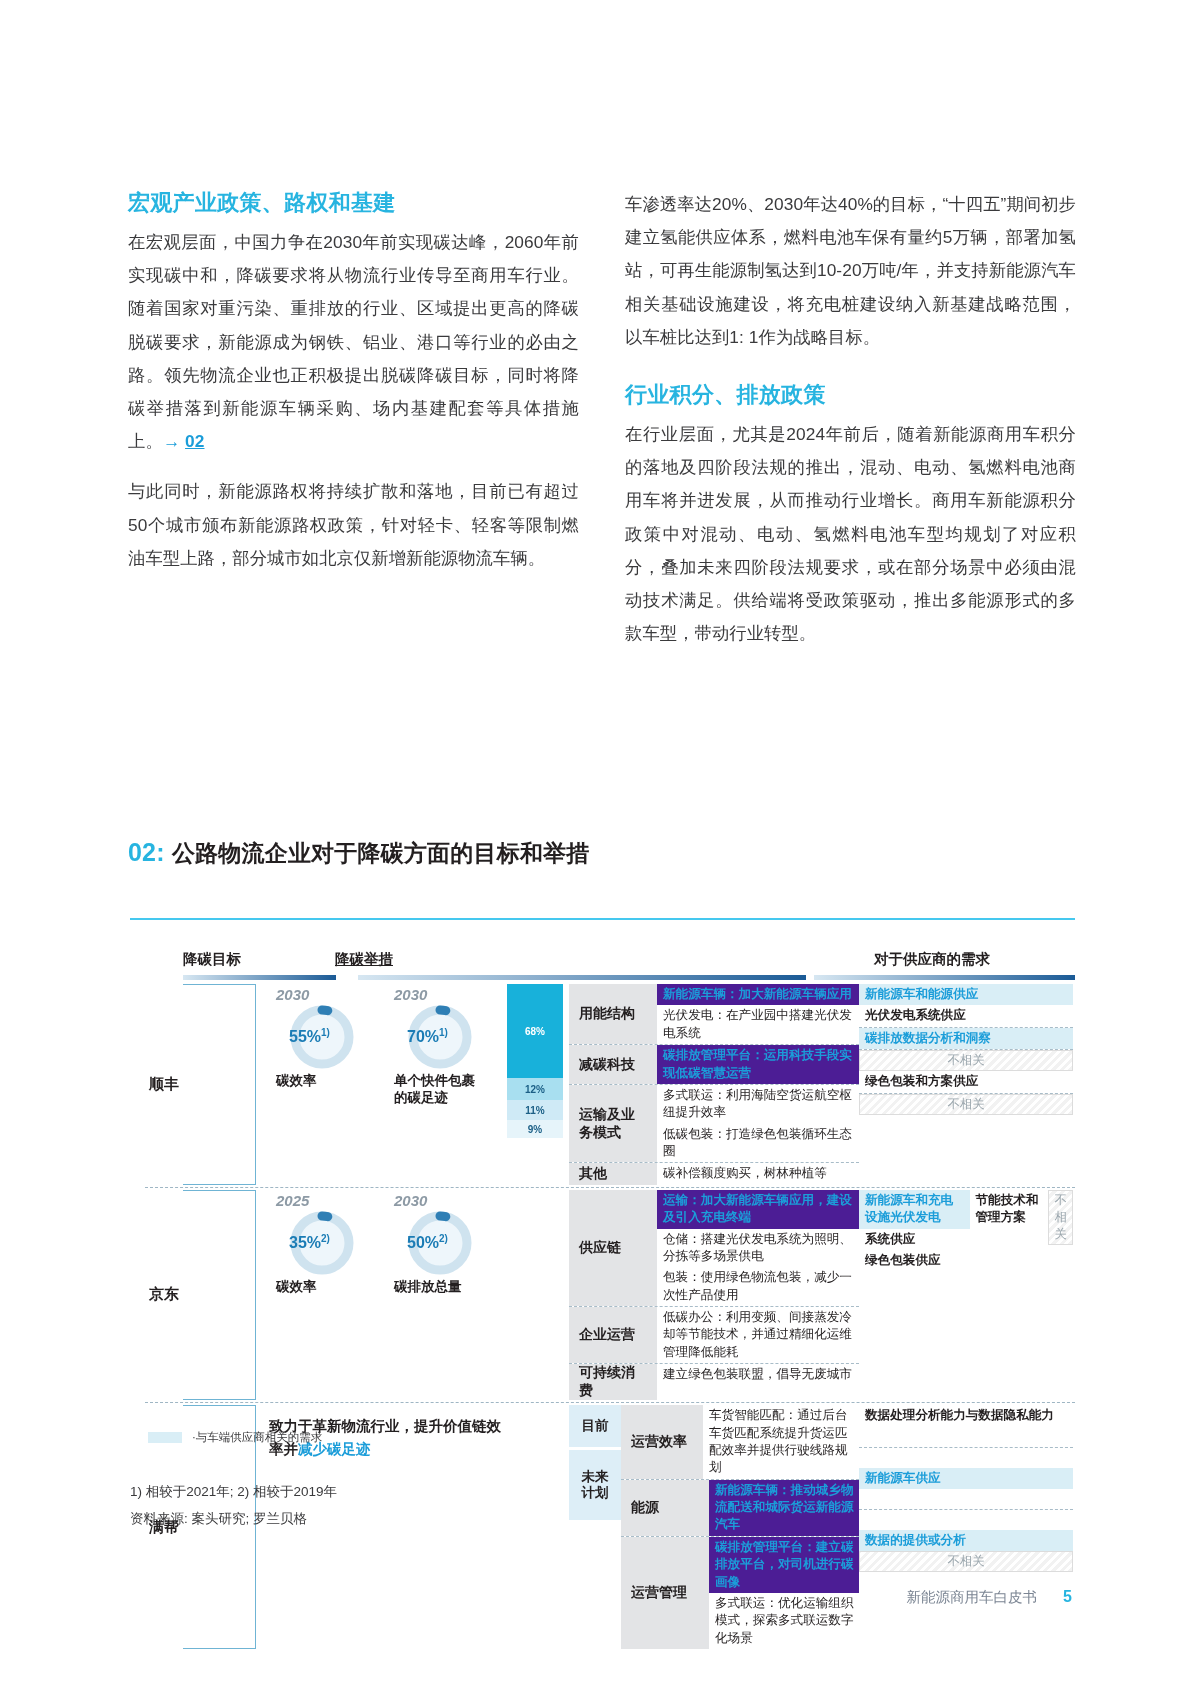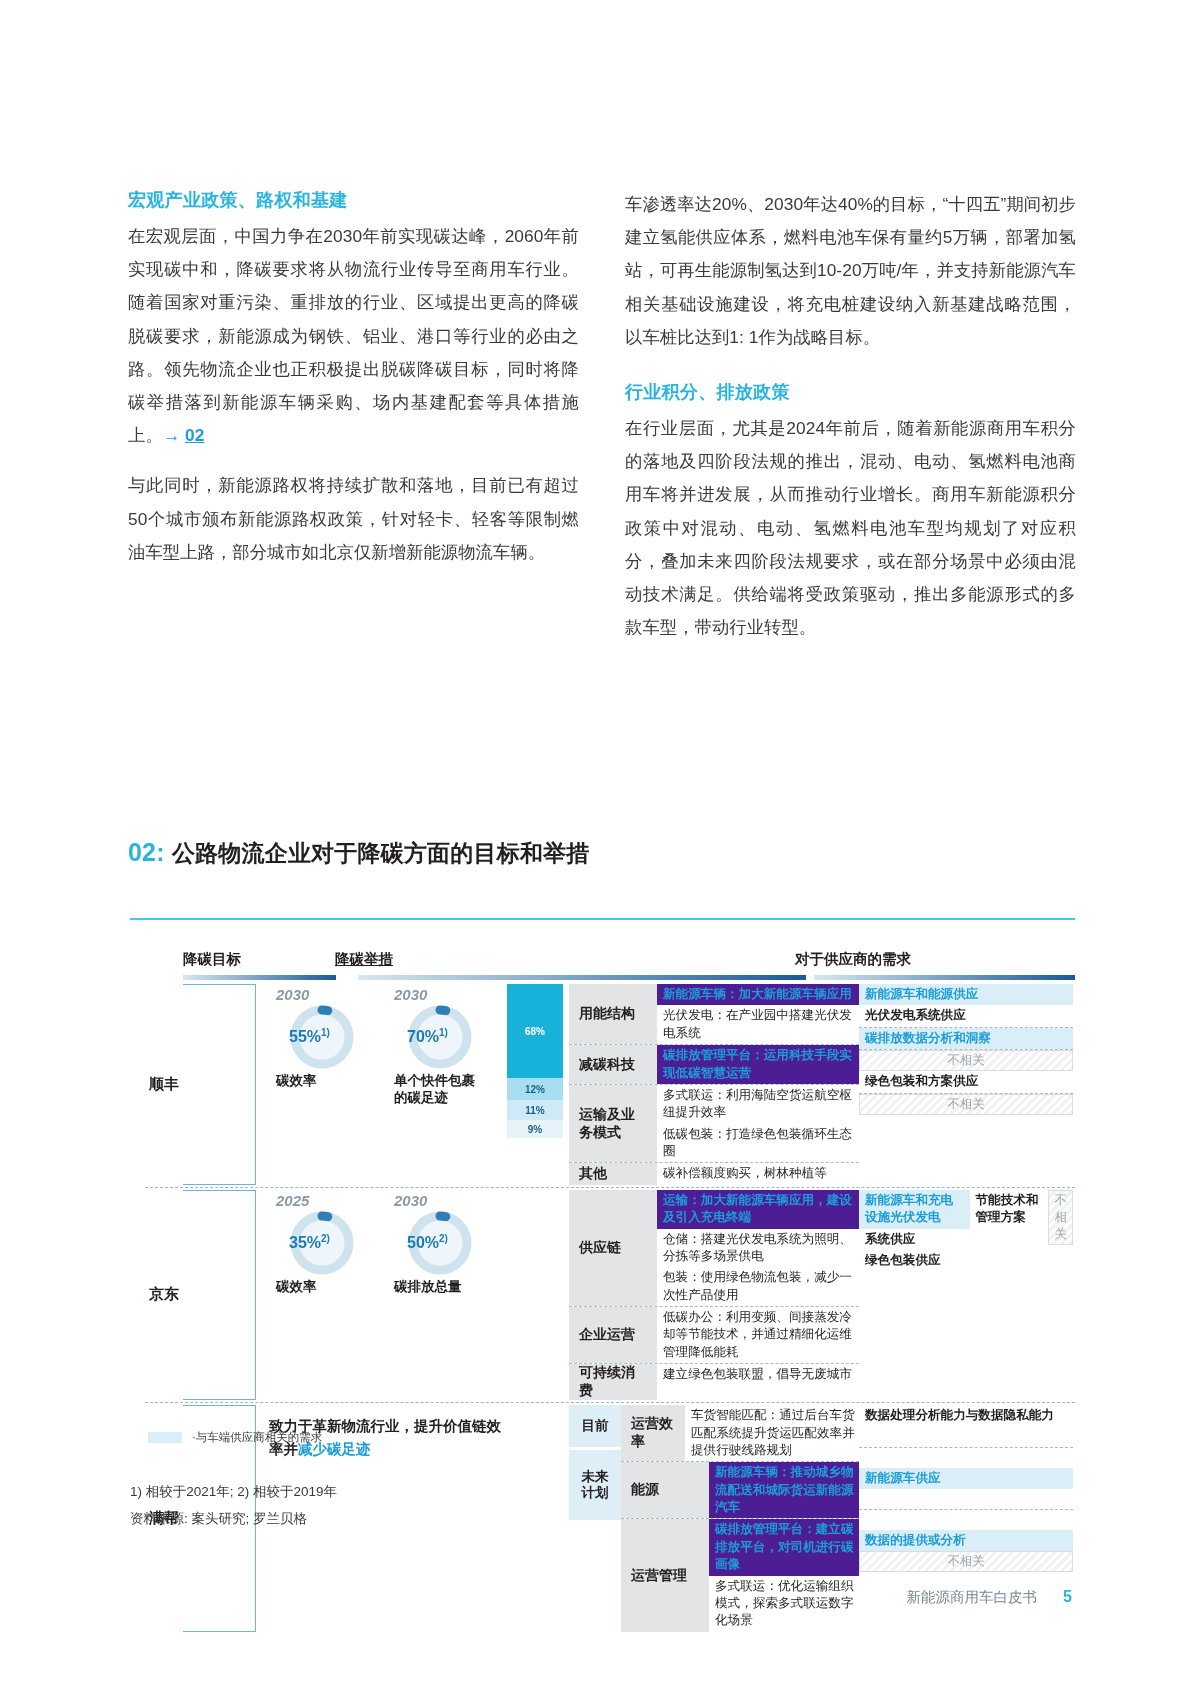--- a/index.html
+++ b/index.html
@@ -8,21 +8,21 @@
     background: #ffffff;
     font-family: "Liberation Sans", "DejaVu Sans", sans-serif;
     color: #231f20;
   }
   .page { position: relative; width: 1200px; height: 1698px; background:#fff; }
 
   
   .cols { position: absolute; left: 128px; top: 188px; width: 948px;
           display: flex; gap: 46px; }
   .col { width: 451px; }
-  .sub-h { color: #27b4e0; font-weight: bold; font-size: 18px;
+  .sub-h { color: #27b4e0; font-weight: bold; font-size: 22px;
            letter-spacing: .3px; margin-bottom: 8px; }
   .col p { font-size: 17.3px; line-height: 1.92; color: #3a3a3c;
            text-align: justify; margin-bottom: 17px; letter-spacing: .1px;}
   .col p:last-child { margin-bottom: 0; }
   .xref { color:#1b9dd9; text-decoration: underline; font-weight:600; white-space:nowrap;}
   .arrow { color:#1b9dd9; text-decoration:none; }
   .gap-h { margin-top: 26px; }
 
   
   .sec-title { position:absolute; left:128px; top:838px; font-size:25px; font-weight:bold;
@@ -33,21 +33,21 @@
 
   .divider { position:absolute; left:130px; top:918px; width:945px; height:2px;
              background:#45c8ef; }
 
   
   .exhibit { position:absolute; left:145px; top:950px; width:930px; }
   .ex-head { display:flex; font-size:14.5px; font-weight:bold; color:#231f20;
              padding-bottom:6px; }
   .ex-head .h-goal { width:160px; padding-left:38px; }
   .ex-head .h-act  { width:490px; padding-left:30px;text-decoration:underline;}
-  .ex-head .h-req  { width:280px; text-align:left; padding-right:6px;}
+  .ex-head .h-req  { width:280px; text-align:center; padding-right:6px;}
 
   .topbar { display:flex; }
   .topbar .tb-a { width:160px; height:5px; margin-left:38px;
       background:linear-gradient(to right,#d7e7f2,#1a5a96); }
   .topbar .tb-sp { width:22px; }
   .topbar .tb-b { width:468px; height:5px;
       background:linear-gradient(to right,#d7e7f2,#1a5a96); }
   .topbar .tb-sp2 { width:8px; }
   .topbar .tb-c { width:272px; height:5px;
       background:linear-gradient(to right,#d7e7f2,#1a5a96); }
@@ -334,21 +334,21 @@
             <div class="goal-text">致力于革新物流行业，提升价值链效率并<span class="hl">减少碳足迹</span></div>
           </div>
           <div class="meas-cell">
             <div class="barbox"></div>
             <div style="width: 52px; display: flex; flex-direction: column;">
               <div class="stage-cell" style="height: 42px;">目前</div>
               <div class="stage-cell" style="height: 70px; margin-top: 3px;">未来<br>计划</div>
             </div>
             <div style="flex: 1 1 0%; display: flex; flex-direction: column;">
               <div style="display: flex;">
-                <div class="mlab" style="width: 64px;">运营效率</div>
+                <div class="mlab" style="width: 82px;">运营效率</div>
                 <div class="det-cell">
                   <div class="dtxt">车货智能匹配：通过后台车货匹配系统提升货运匹配效率并提供行驶线路规划</div>
                 </div>
               </div>
               <div class="dash-sep"></div>
               <div style="display: flex;">
                 <div class="mlab" style="width: 88px;">能源</div>
                 <div class="det-cell">
                   <div class="dtxt blue">新能源车辆：推动城乡物流配送和城际货运新能源汽车</div>
                 </div>

